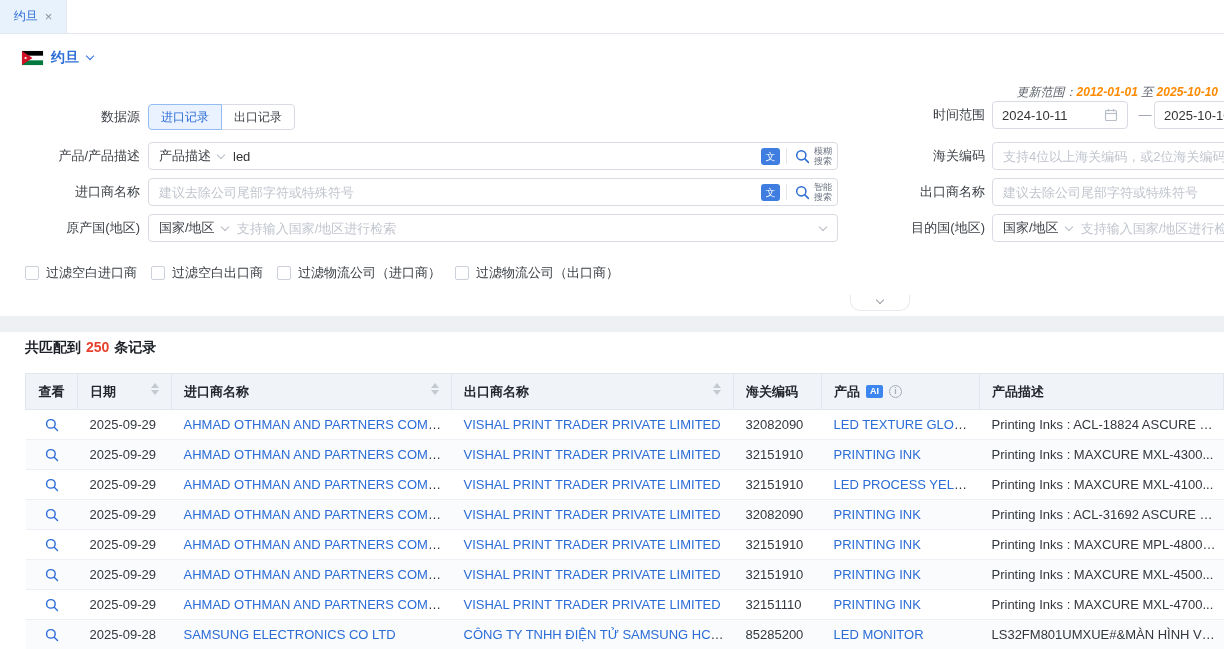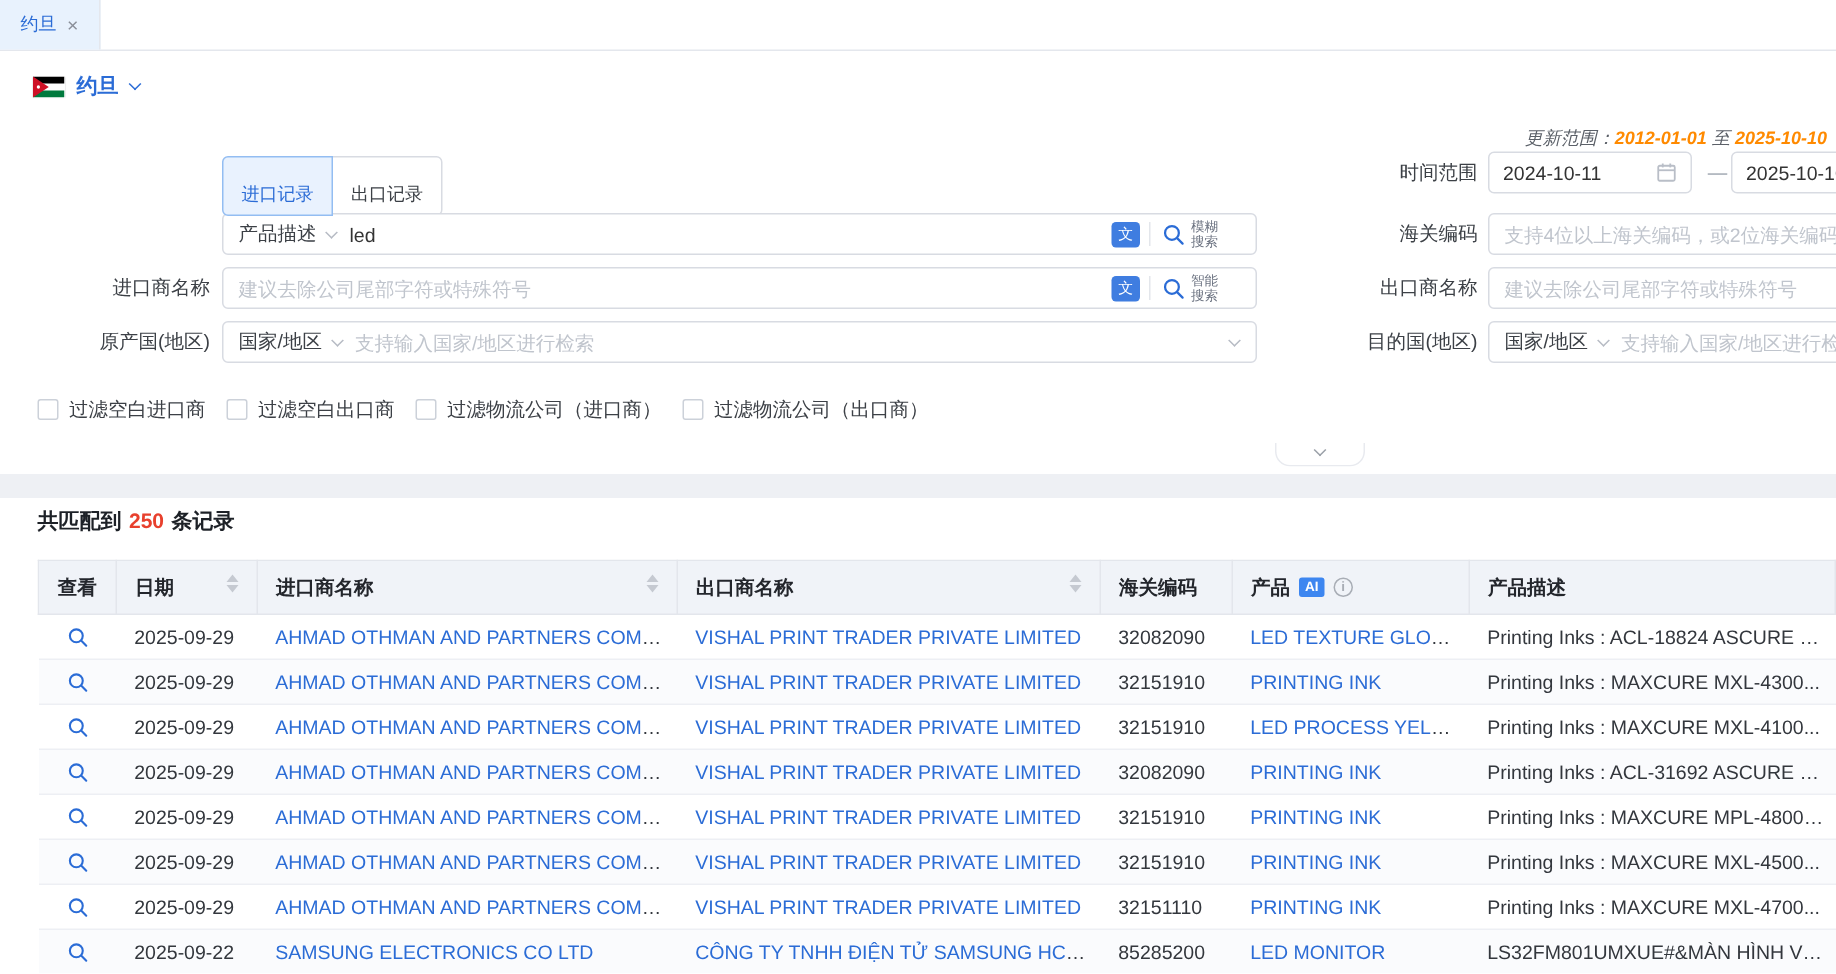--- a/index.html
+++ b/index.html
@@ -20,35 +20,35 @@
 
   
   .update-range{position:absolute;top:84px;right:6px;font-size:12px;color:#5b6068;font-style:italic;}
   .orange{color:#ff8a00;font-weight:bold;}
 
   
   .flabel{position:absolute;width:140px;text-align:right;font-size:13px;color:#3c4046;}
 
   
   .btn-group{position:absolute;left:148px;top:104px;display:flex;}
-  .seg-btn{height:40px;padding:12px 12px;border:1px solid #d8dbe2;background:#fff;font:inherit;font-size:12px;line-height:24px;color:#3c4046;cursor:pointer;}
+  .seg-btn{height:26px;padding:0 12px;border:1px solid #d8dbe2;background:#fff;font:inherit;font-size:12px;line-height:24px;color:#3c4046;cursor:pointer;}
   .seg-btn.first{border-radius:4px 0 0 4px;}
   .seg-btn.last{border-radius:0 4px 4px 0;margin-left:-1px;}
   .seg-btn.active{background:#e9f2fe;border-color:#93bdf2;color:#2b6cd6;position:relative;z-index:1;}
 
   
   .fbox{position:absolute;height:28px;border:1px solid #d8dbe2;border-radius:4px;background:#fff;display:flex;align-items:center;}
   .bare-input{border:0;outline:0;background:transparent;flex:1;min-width:0;font:inherit;font-size:13px;color:#333;padding:0;}
   .bare-input::placeholder{color:#c0c5cd;}
   .inline-select{display:flex;align-items:center;gap:7px;padding:0 9px 0 10px;color:#3c4046;cursor:pointer;white-space:nowrap;}
   .sel-chev{display:inline-block;width:6px;height:6px;border-right:1.4px solid #b6bbc4;border-bottom:1.4px solid #b6bbc4;transform:rotate(45deg);margin-top:-3px;}
   .trans-icon{flex:none;width:19px;height:17px;background:#3f7de0;border-radius:3px;color:#fff;font-size:10px;line-height:17px;text-align:center;margin:0 6px;cursor:pointer;}
   .vdiv{flex:none;width:1px;height:16px;background:#e3e6eb;}
   .mag-ic{flex:none;display:inline-flex;margin:0 4px 0 8px;cursor:pointer;}
-  .mini2{flex:none;display:flex;flex-direction:column;font-size:9px;line-height:10px;color:#6b7280;margin-right:25px;cursor:pointer;}
+  .mini2{flex:none;display:flex;flex-direction:column;font-size:9px;line-height:10px;color:#6b7280;margin-right:5px;cursor:pointer;}
   .end-chev{flex:none;margin-right:11px;}
   .cal-ic{flex:none;display:inline-flex;margin-left:auto;}
   .date-dash{position:absolute;left:1136px;top:101px;width:18px;line-height:28px;text-align:center;color:#98a0ab;}
 
   
   .filters{position:absolute;left:25px;top:264px;display:flex;gap:14px;align-items:flex-start;font-size:13px;color:#3c4046;}
   .filter-item{display:flex;align-items:center;cursor:pointer;}
   .cb{flex:none;width:14px;height:14px;border:1px solid #ccd1d9;border-radius:2px;background:#fff;margin-right:7px;}
 
   
@@ -104,20 +104,22 @@
     <span class="country-name">约旦</span>
     <span class="chev"></span>
   </div>
 
   <div class="update-range">
     <span>更新范围：</span><span class="orange">2012-01-01</span>
     <span>至</span>
     <span class="orange">2025-10-10</span>
   </div>
 
+  <div class="flabel" style="left:0;top:104px;line-height:26px;">数据源</div>
+  <div class="flabel" style="left:0;top:142px;line-height:28px;">产品/产品描述</div>
   <div class="flabel" style="left:0;top:178px;line-height:28px;">进口商名称</div>
   <div class="flabel" style="left:0;top:214px;line-height:28px;">原产国(地区)</div>
   <div class="flabel" style="left:845px;top:101px;line-height:28px;">时间范围</div>
   <div class="flabel" style="left:845px;top:142px;line-height:28px;">海关编码</div>
   <div class="flabel" style="left:845px;top:178px;line-height:28px;">出口商名称</div>
   <div class="flabel" style="left:845px;top:214px;line-height:28px;">目的国(地区)</div>
 
   <div class="btn-group">
     <button class="seg-btn first active">进口记录</button>
     <button class="seg-btn last">出口记录</button>
@@ -379,21 +381,21 @@
               <td class="c-cell"><a class="cell-link">PRINTING INK</a></td>
               <td class="c-desc"><span>Printing Inks : MAXCURE MXL-4700...</span></td>
             </tr>
             <tr>
               <td class="c-view"><span class="view-icon">
                   <svg width="14" height="14" viewBox="0 0 15 15">
                     <circle cx="6.3" cy="6.3" r="4.6" fill="none" stroke="#2b6cd6" stroke-width="1.5"></circle>
                     <line x1="9.9" y1="9.9" x2="13.4" y2="13.4" stroke="#2b6cd6" stroke-width="1.5" stroke-linecap="round"></line>
                   </svg>
                 </span></td>
-              <td class="c-date">2025-09-22</td>
+              <td class="c-date">2025-09-28</td>
               <td class="c-cell"><a class="cell-link">SAMSUNG ELECTRONICS CO LTD</a></td>
               <td class="c-cell"><a class="cell-link">CÔNG TY TNHH ĐIỆN TỬ SAMSUNG HCMC...</a></td>
               <td class="c-hs">85285200</td>
               <td class="c-cell"><a class="cell-link">LED MONITOR</a></td>
               <td class="c-desc"><span>LS32FM801UMXUE#&amp;MÀN HÌNH VI...</span></td>
             </tr>
           </tbody>
       </table>
     </div>
   </div>

